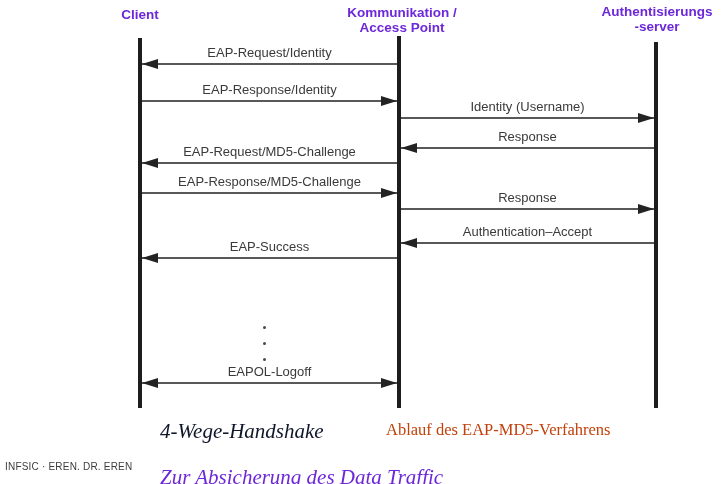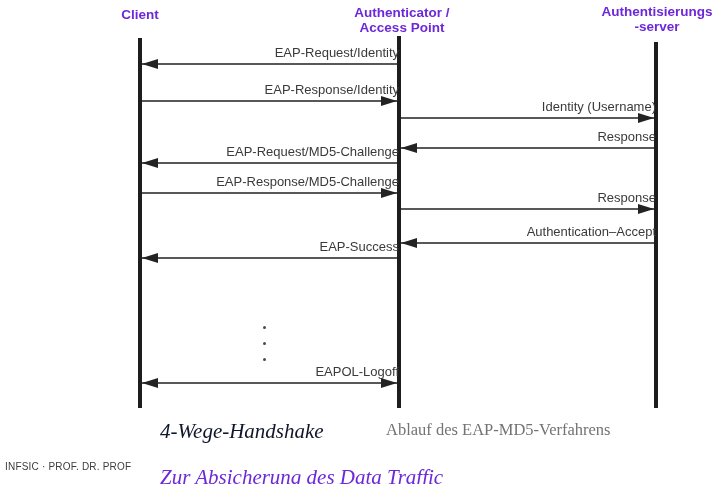--- a/index.html
+++ b/index.html
@@ -7,53 +7,53 @@
     position:relative;width:721px;height:484px;background:#ffffff;overflow:hidden;
     font-family:"Liberation Sans",sans-serif;
   }
   .actor-label{
     position:absolute;text-align:center;font-weight:bold;font-size:13.5px;
     line-height:14.5px;color:#6d28d9;white-space:pre-line;
   }
   .lifeline{position:absolute;width:4px;background:#1d1d1d;}
   .message{position:absolute;height:26px;}
   .msg-label{
-    position:absolute;left:0;right:0;bottom:9px;text-align:right;
+    position:absolute;left:0;right:0;bottom:9px;text-align:center;
     font-size:13px;color:#3a3a3a;white-space:nowrap;margin-top:20px;
   }
   .msg-line{position:absolute;left:2px;right:2px;bottom:4px;height:2px;background:#58585a;}
   .arrow{position:absolute;width:0;height:0;bottom:0;
     border-top:5px solid transparent;border-bottom:5px solid transparent;}
   .arrow.left{left:2px;border-right:16px solid #232323;}
   .arrow.right{right:2px;border-left:16px solid #232323;}
   .dot{position:absolute;width:3px;height:3px;border-radius:50%;background:#4a4a4a;}
   .caption-green{
     position:absolute;font-family:"Liberation Serif",serif;font-style:italic;
     font-size:21px;line-height:26px;white-space:nowrap;
   }
   .caption-title{
     position:absolute;font-family:"Liberation Serif",serif;font-size:16.5px;
-    color:#737373;white-space:nowrap;
+    color:#c2410c;white-space:nowrap;
   }
   .footer-text{
     position:absolute;font-size:10px;color:#3c3c3c;letter-spacing:.2px;white-space:nowrap;
   }
 </style>
 </head>
 <body>
 
 <div class="stage">
 
   <div class="caption-green" style="left: 160px; top: 418px; color: #0f172a;">4-Wege-Handshake</div>
   <div class="caption-green" style="left: 160px; top: 464px; color: #6d28d9; text-align: center;">Zur Absicherung des Data Traffic</div>
   <div class="caption-title" style="left:386px;top:420px;">Ablauf des EAP-MD5-Verfahrens</div>
-  <div class="footer-text" style="left:5px;top:461px;">INFSIC · PROF. DR. PROF</div>
+  <div class="footer-text" style="left:5px;top:461px;">INFSIC · EREN. DR. EREN</div>
 <div class="actor-label" style="left: 90px; width: 100px; top: 8px;"><div>Client</div></div>
     <div class="lifeline" style="left: 138px; top: 38px; height: 370px;"></div>
-    <div class="actor-label" style="left: 327px; width: 150px; top: 6px;"><div>Authenticator /</div><div>Access Point</div></div>
+    <div class="actor-label" style="left: 327px; width: 150px; top: 6px;"><div>Kommunikation /</div><div>Access Point</div></div>
     <div class="lifeline" style="left: 397px; top: 36px; height: 372px;"></div>
     <div class="actor-label" style="left: 582px; width: 150px; top: 5px;"><div>Authentisierungs</div><div>-server</div></div>
     <div class="lifeline" style="left: 654px; top: 42px; height: 366px;"></div>
     <div class="message" style="left: 140px; width: 259px; top: 43px;">
       <div class="msg-label">EAP-Request/Identity</div>
       <div class="msg-line"></div>
       <div class="arrow left"></div>
     </div>
     <div class="message" style="left: 140px; width: 259px; top: 80px;">
       <div class="msg-label">EAP-Response/Identity</div>

